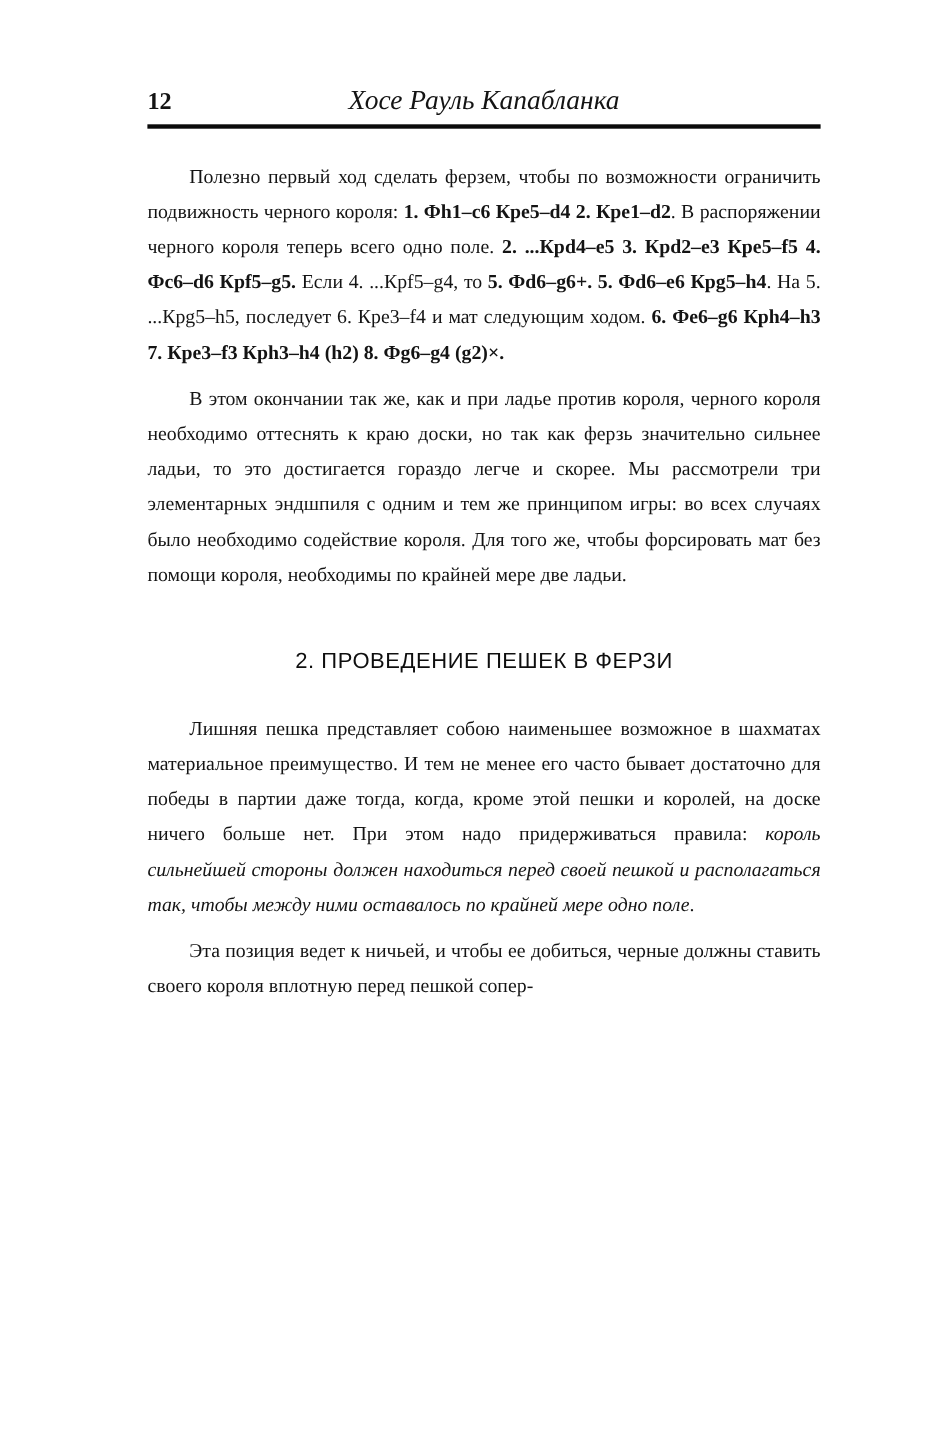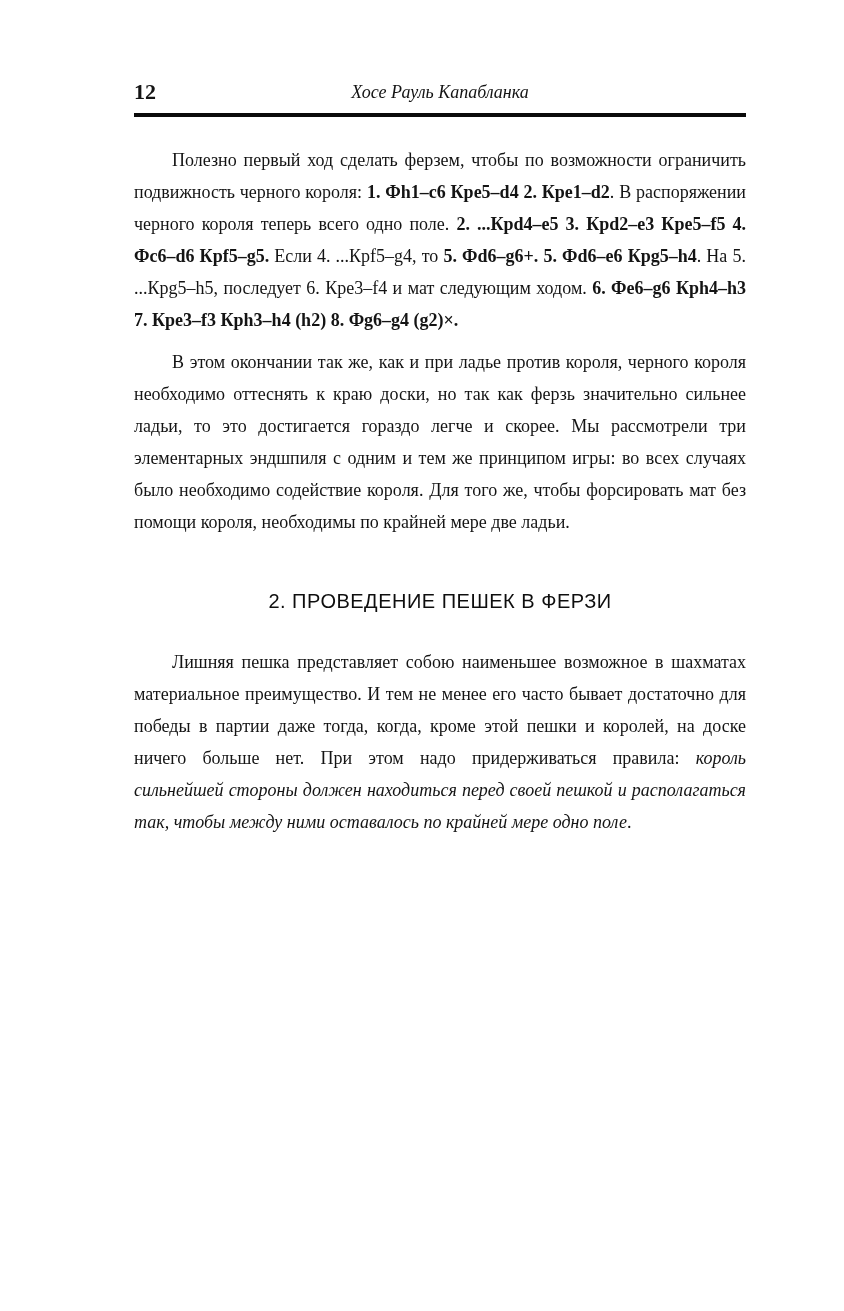--- a/index.html
+++ b/index.html
@@ -33,21 +33,21 @@
     position: absolute;
     left: 0;
     top: 0;
     font-weight: 700;
     font-size: 22px;
     line-height: 28px;
   }
   .running-title {
     text-align: center;
     font-style: italic;
-    font-size: 18px;
+    font-size: 25px;
     line-height: 28px;
   }
   .header-rule {
     height: 4px;
     background: #0a0a0a;
     margin-top: 7px;
   }
   p.body-paragraph {
     margin: 0;
     padding: 0;
@@ -90,15 +90,16 @@
 
     <p class="body-paragraph first-paragraph"><span class="run-regular">Полезно первый ход сделать ферзем, чтобы по возможности ограничить подвижность черного короля: </span><span class="run-bold">1. Фh1–c6 Кре5–d4 2. Кре1–d2</span><span class="run-regular">. В распоряжении черного короля теперь всего одно поле. </span><span class="run-bold">2. ...Крd4–e5 3. Крd2–e3 Кре5–f5 4. Фc6–d6 Крf5–g5.</span><span class="run-regular"> Если 4. ...Крf5–g4, то </span><span class="run-bold">5. Фd6–g6+. 5. Фd6–e6 Крg5–h4</span><span class="run-regular">. На 5. ...Крg5–h5, последует 6. Кре3–f4 и мат следующим ходом. </span><span class="run-bold">6. Фе6–g6 Крh4–h3 7. Кре3–f3 Крh3–h4 (h2) 8. Фg6–g4 (g2)×.</span></p>
 
     <p class="body-paragraph"><span class="run-regular">В этом окончании так же, как и при ладье против короля, черного короля необходимо оттеснять к краю доски, но так как ферзь значительно сильнее ладьи, то это достигается гораздо легче и скорее. Мы рассмотрели три элементарных эндшпиля с одним и тем же принципом игры: во всех случаях было необходимо содействие короля. Для того же, чтобы форсировать мат без помощи короля, необходимы по крайней мере две ладьи.</span></p>
 
     <h2 class="section-heading">2. ПРОВЕДЕНИЕ ПЕШЕК В ФЕРЗИ</h2>
 
     <p class="body-paragraph"><span class="run-regular">Лишняя пешка представляет собою наименьшее возможное в шахматах материальное преимущество. И тем не менее его часто бывает достаточно для победы в партии даже тогда, когда, кроме этой пешки и королей, на доске ничего больше нет. При этом надо придерживаться правила: </span><span class="run-italic">король сильнейшей стороны должен находиться перед своей пешкой и располагаться так, чтобы между ними оставалось по крайней мере одно поле</span><span class="run-regular">.</span></p>
 
 
+    <p class="body-paragraph"><span class="run-regular">Эта позиция ведет к ничьей, и чтобы ее добиться, черные должны ставить своего короля вплотную перед пешкой сопер-</span></p>
 
   </div>
 </div>
 
 </body></html>

